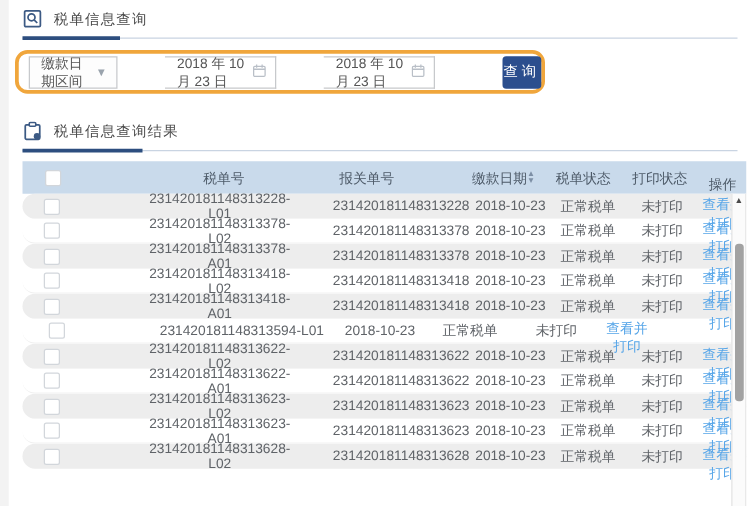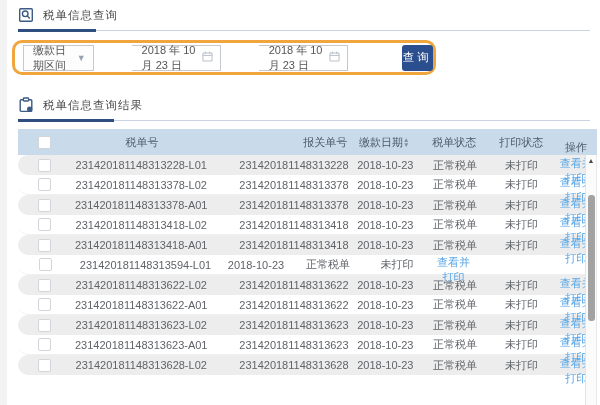--- a/index.html
+++ b/index.html
@@ -30,22 +30,22 @@
       border:none; border-radius:3px; font-size:11.5px; letter-spacing:3px; cursor:pointer;
       font-family:"Liberation Sans","DejaVu Sans",sans-serif; }
 
   
   .table { position:absolute; left:18px; top:129px; width:579px; }
   .thead { display:flex; align-items:center; height:26px; background:#c9daeb; font-size:11px; color:#4d5a68; }
   .tr { display:flex; align-items:center; height:20px; font-size:11px; color:#5f6368;border-radius:11px; }
   .tr.odd { background:#ededed; }
   .tr.even { background:#ffffff; border-bottom:1px solid #f0f0f0; }
   .c0 { width:55px; display:flex; justify-content:center; }
-  .c1 { width:145px; text-align:center; }
-  .c2 { width:110px; text-align:right;margin-left:28px; }
+  .c1 { width:145px; text-align:center;margin-left:48px; }
+  .c2 { width:110px; text-align:left;margin-left:28px; }
   .c3 { width:76px;  text-align:center; display:flex; justify-content:center; align-items:center; gap:0; }
   .c4 { width:68px;  text-align:center; }
   .c5 { width:70px;  text-align:center; }
   .c6 { width:43px;  text-align:center;margin-top:11px; }
   .tr .c3 { display:block; }
   .checkbox { width:13px; height:13px; background:#fff; border:1px solid #d2d6db; border-radius:2px; display:inline-block; cursor:pointer; }
   .sort-icon { display:inline-flex; flex-direction:column; line-height:5px; font-size:6.5px; color:#7d8fa5; cursor:pointer; }
   .action-link { color:#56a5e8; text-decoration:none; cursor:pointer; }
 
   

